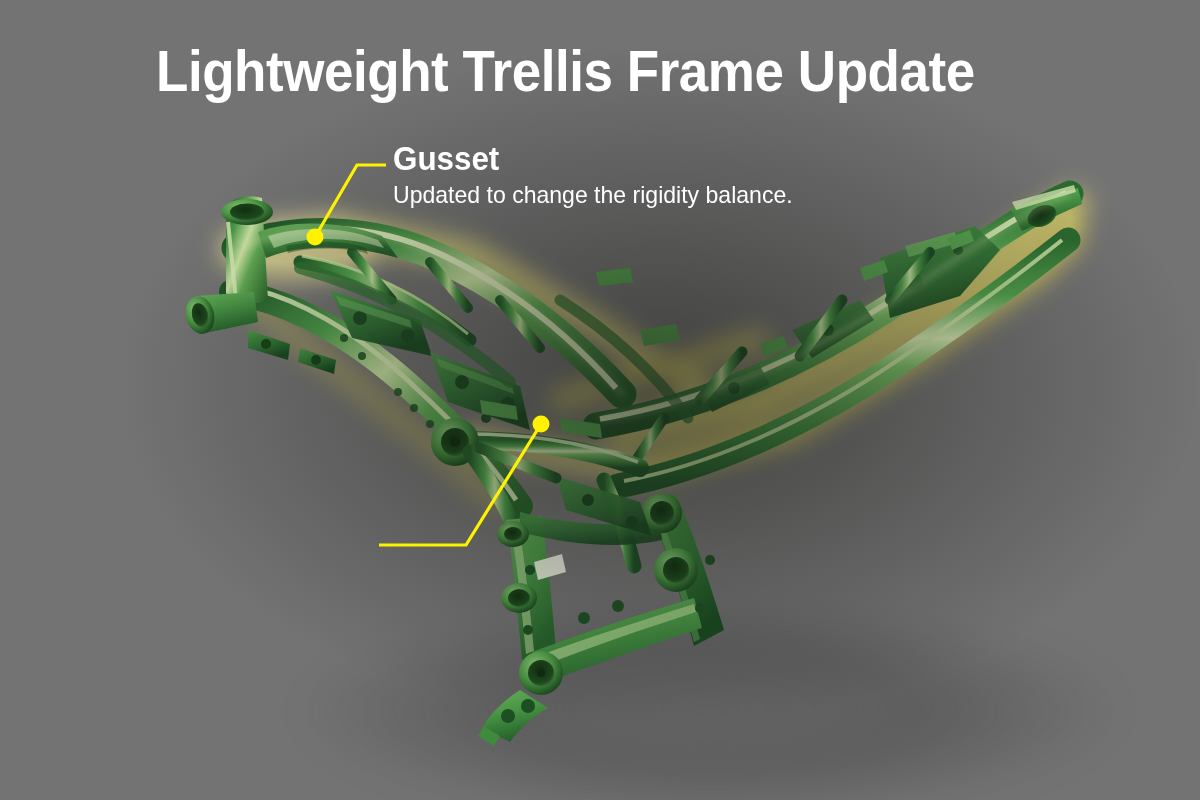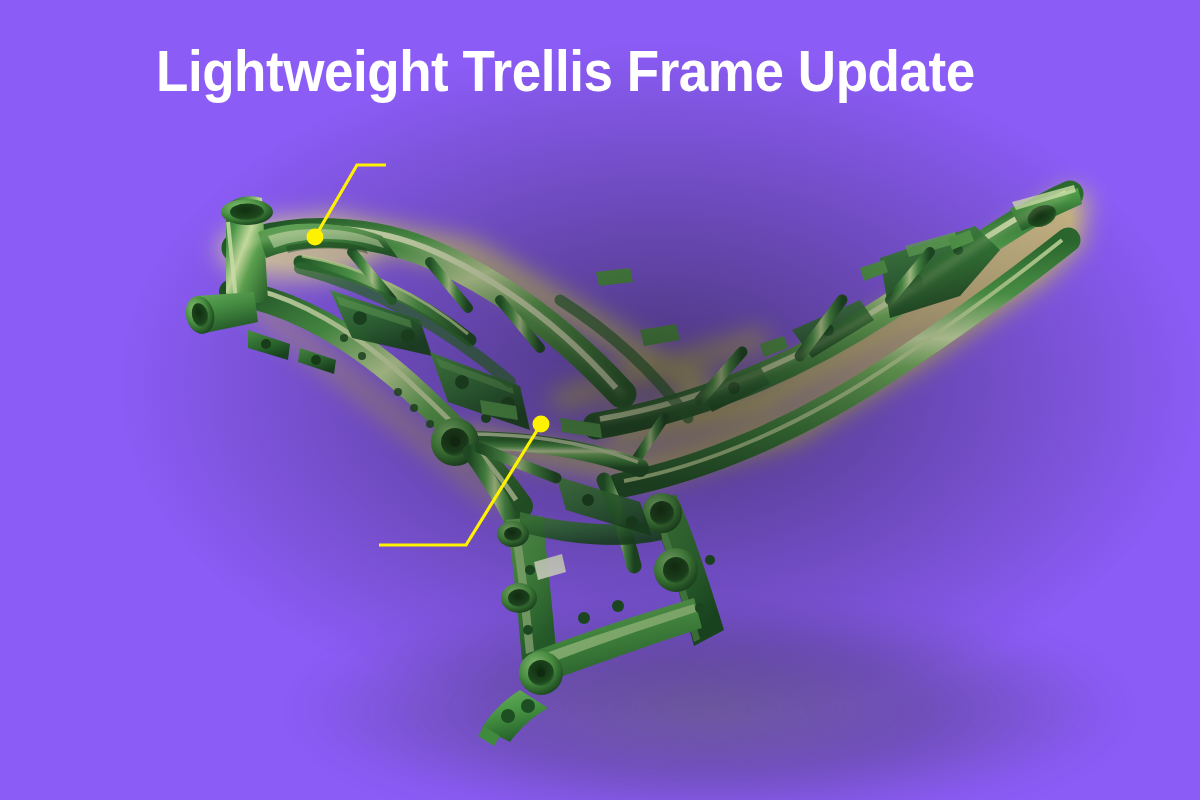--- a/index.html
+++ b/index.html
@@ -1,17 +1,17 @@
 <!DOCTYPE html>
 <html><head>
 <meta charset="utf-8">
 <style>
   html,body{margin:0;padding:0;background:#000;}
   body{width:1200px;height:800px;overflow:hidden;font-family:"Liberation Sans",sans-serif;}
-  #stage{position:relative;width:1200px;height:800px;background:#8b5cf6;overflow:hidden;}
+  #stage{position:relative;width:1200px;height:800px;background:#737373;overflow:hidden;}
 
   
   .floor-glow{position:absolute;left:300px;top:600px;width:820px;height:220px;
     background:radial-gradient(ellipse at 50% 50%, rgba(86,86,86,.55) 0%, rgba(48,48,48,.30) 38%, rgba(0,0,0,0) 72%);
     filter:blur(14px);pointer-events:none;}
   .corner-vignette{position:absolute;inset:0;pointer-events:none;
     background:radial-gradient(ellipse at 55% 48%, rgba(20,22,18,.55) 0%, rgba(0,0,0,0) 58%);}
 
   
   .title{position:absolute;left:156px;top:38px;color:#fff;
@@ -281,15 +281,19 @@
     </g>
 
     <g>
       <polyline points="541,424 466,545 379,545" fill="none" stroke="#FFF200" stroke-width="3.2" stroke-linejoin="miter" stroke-linecap="butt"></polyline>
       <circle cx="541" cy="424" r="8.5" fill="#FFF200"></circle>
     </g>
   </svg>
 
   <div class="title">Lightweight Trellis Frame Update</div>
 
+  <div class="callout" id="callout-gusset">
+    <div class="head">Gusset</div>
+    <div class="body">Updated to change the rigidity balance.</div>
+  </div>
 
 
 </div>
 
 </body></html>

